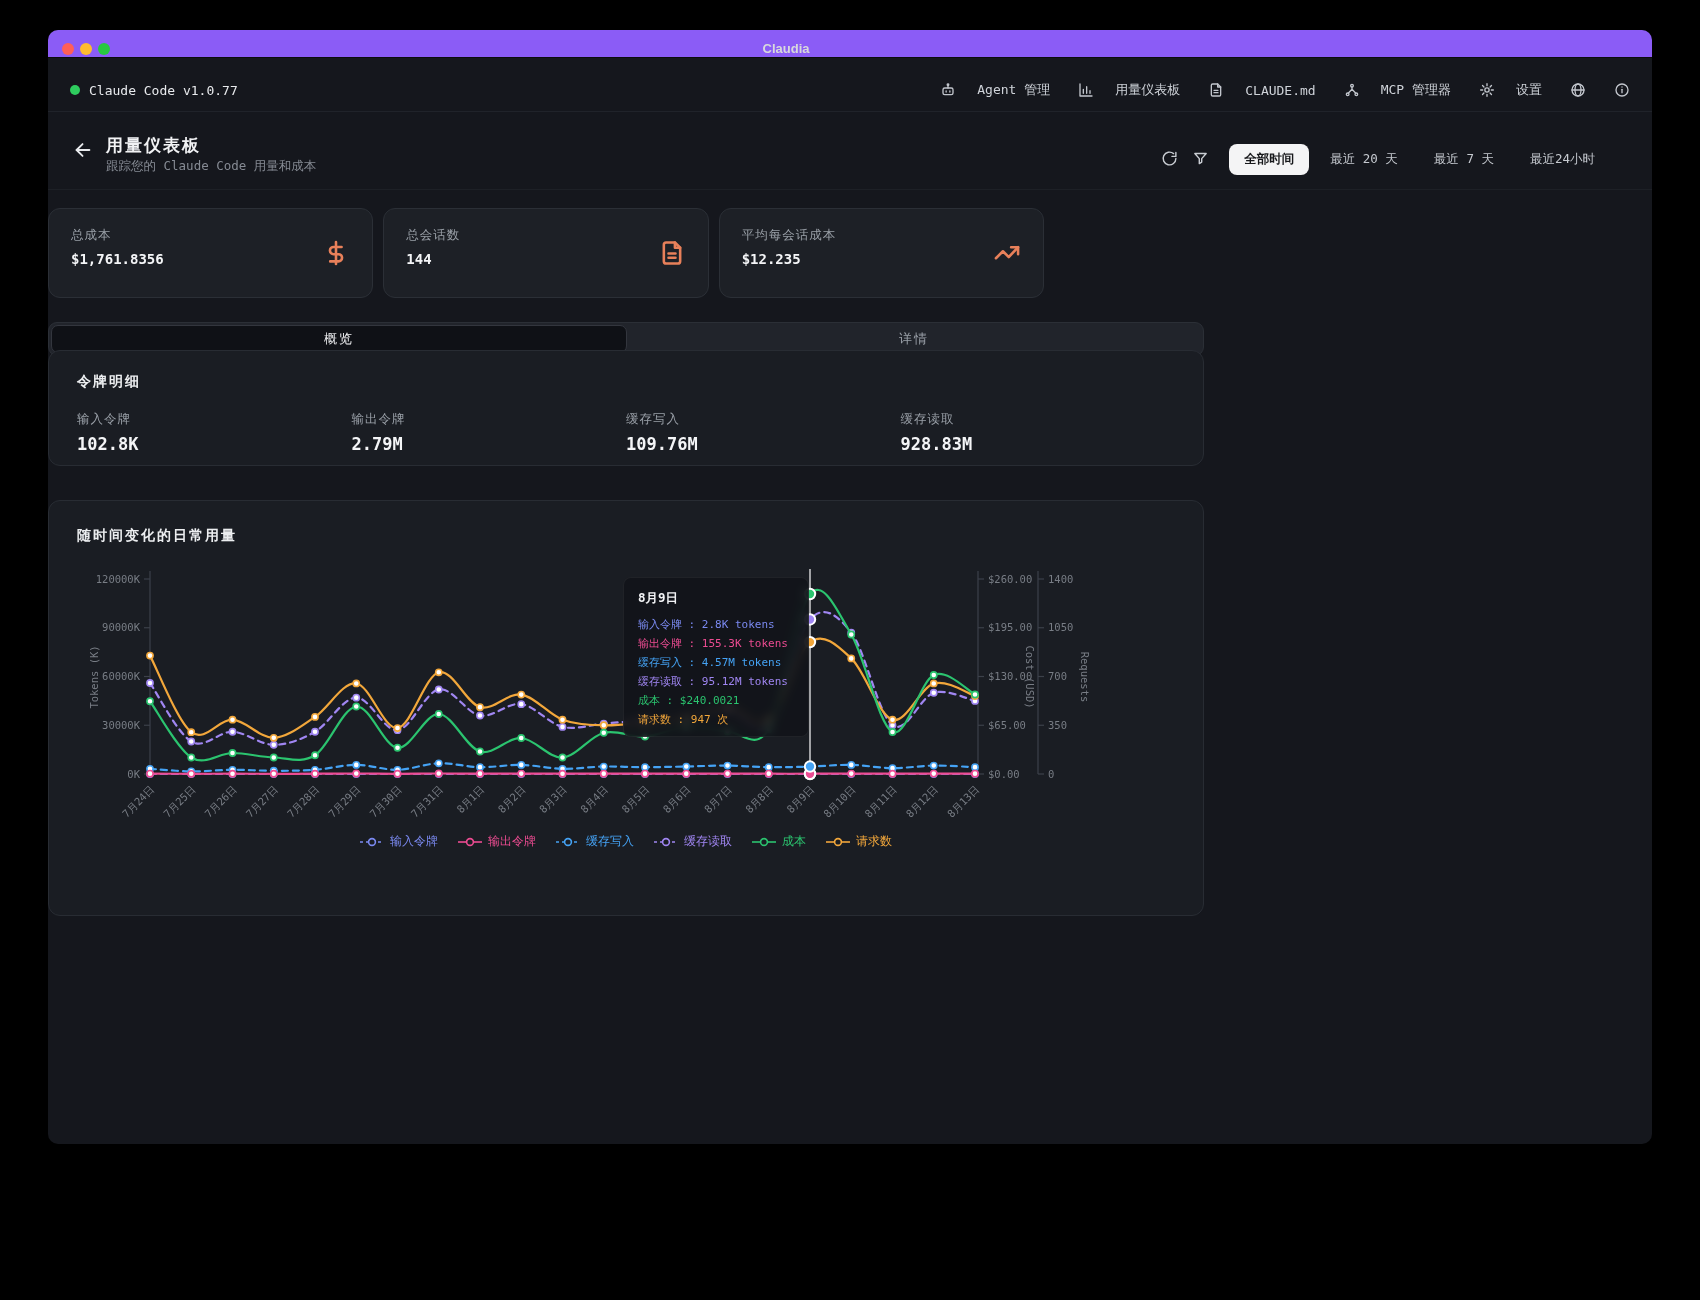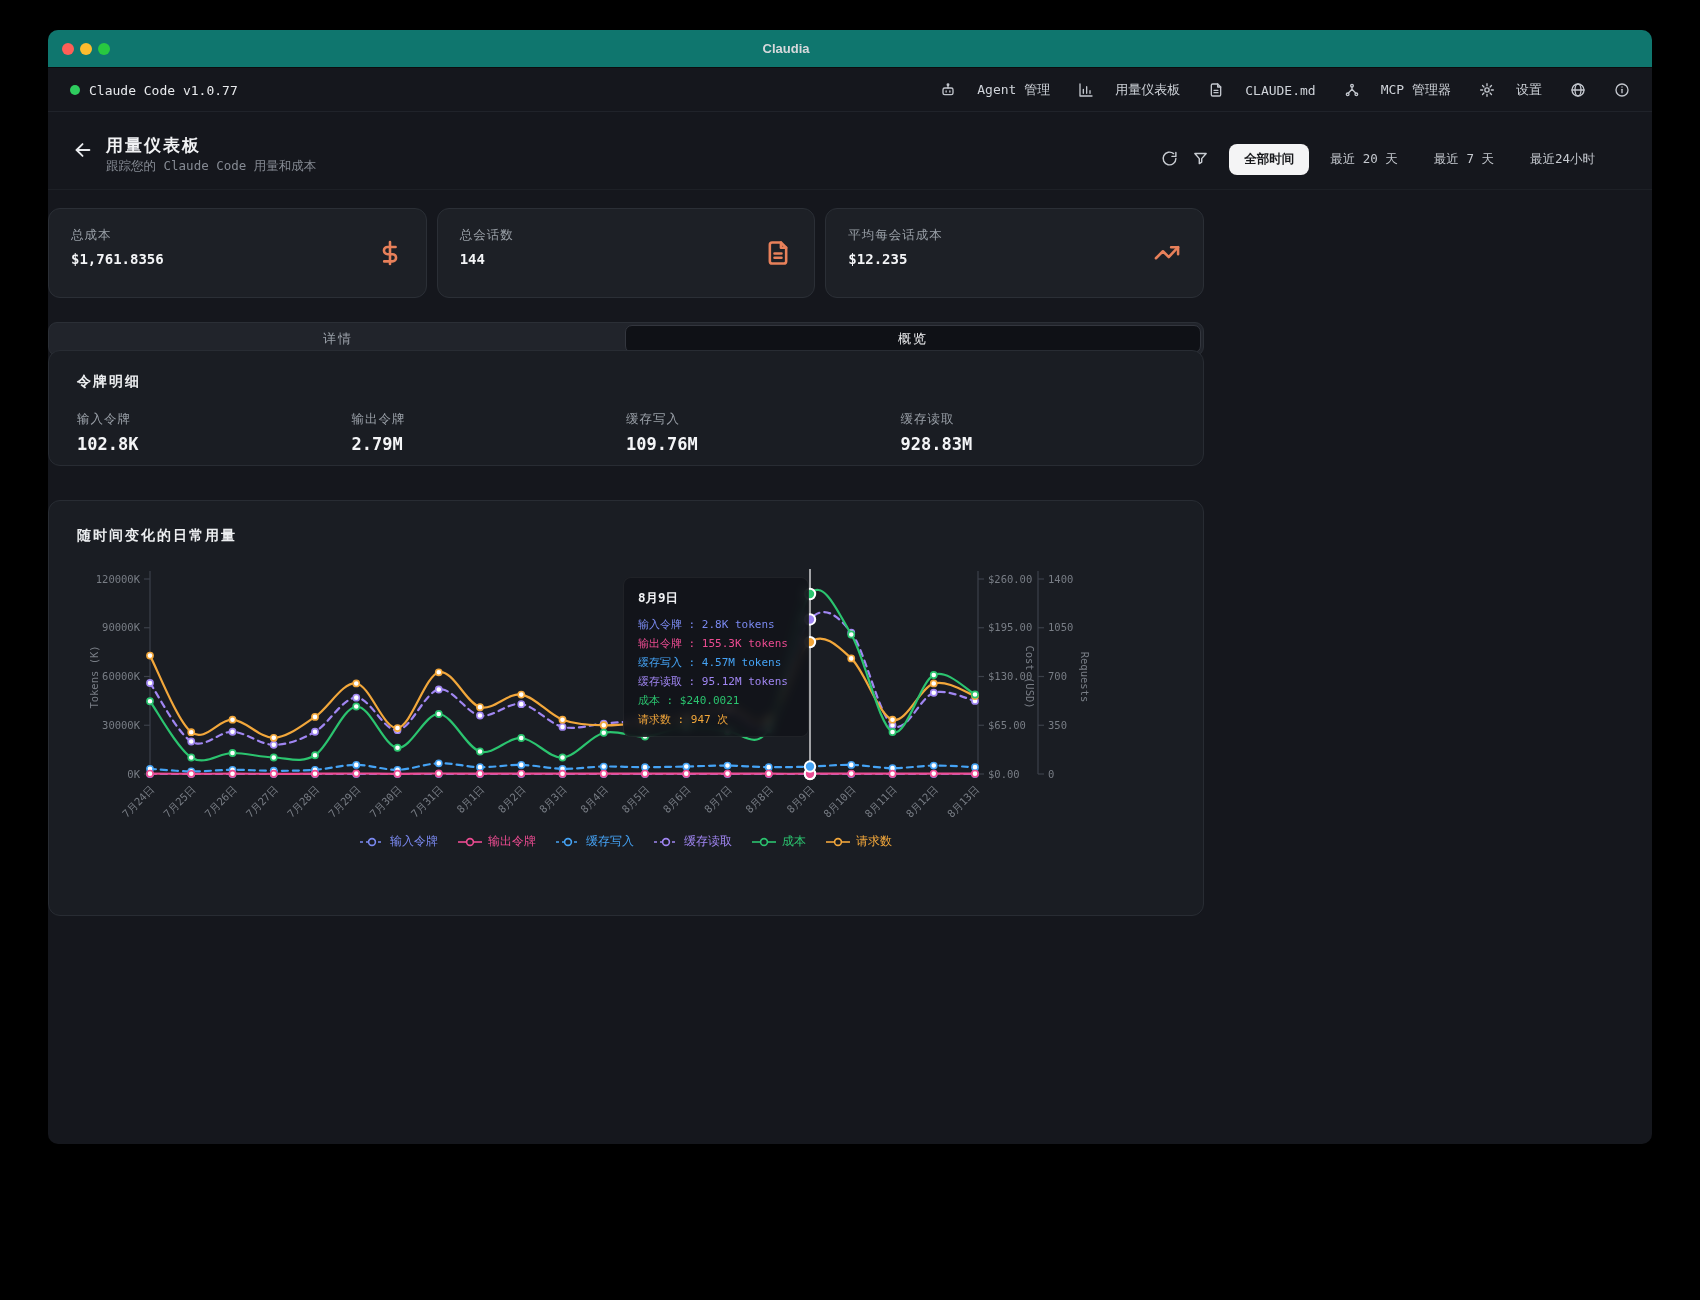--- a/index.html
+++ b/index.html
@@ -3,21 +3,21 @@
 <meta charset="utf-8">
 <style>
   * { margin:0; padding:0; box-sizing:border-box; }
   html,body { background:#000; }
   body { width:1700px; height:1300px; font-family:"Liberation Sans", sans-serif; -webkit-font-smoothing:antialiased; }
   .stage { position:relative; width:1700px; height:1300px; background:#000; }
   .window { position:absolute; left:48px; top:30px; width:1604px; height:1114px;
             background:#15171d; border-radius:10px; overflow:hidden;
             box-shadow:0 24px 70px rgba(0,0,0,.7); }
   
-  .titlebar { position:relative; height:38px; background:#0f766e; border-bottom:1px solid #0c0c0e; }
+  .titlebar { position:relative; height:28px; background:#8b5cf6; border-bottom:1px solid #0c0c0e; }
   .traffic { position:absolute; top:13px; width:12px; height:12px; border-radius:50%; }
   .t-red { left:14px; background:#ff5f57; }
   .t-yellow { left:32px; background:#febc2e; }
   .t-green { left:50px; background:#28c840; }
   .win-title { position:absolute; left:738px; top:11px; transform:translateX(-50%);
                font-size:13px; font-weight:bold; color:#d8d9dc; }
   
   .appbar { position:absolute; left:0; top:38px; width:100%; height:44px;
             border-bottom:1px solid #20232a; }
   .app-id { position:absolute; left:22px; top:0; height:44px; display:flex; align-items:center; gap:9px;
@@ -33,21 +33,21 @@
   .page-title { position:absolute; left:58px; top:22px; font-size:17px; font-weight:bold;
                 letter-spacing:2px; color:#f2f3f5; }
   .page-sub { position:absolute; left:58px; top:46px; font-size:12.5px; color:#868b94;
               font-family:"DejaVu Sans Mono", monospace; }
   .controls { position:absolute; right:42px; top:8px; height:78px; display:flex; align-items:center; gap:13px; }
   .icon-btn { width:18px; height:18px; color:#c9cdd3; cursor:pointer; }
   .tf-group { display:flex; align-items:center; gap:6px; margin-left:6px; }
   .tf-btn { padding:7px 15px; border-radius:8px; font-size:12.5px; color:#c6cad0;
             font-family:"DejaVu Sans Mono", monospace; white-space:nowrap; cursor:pointer; }
   .tf-btn.active { background:#f4f4f5; color:#17181b; font-weight:bold; }
-  .stats { position:absolute; top:178px; left:0; width:1156px; display:flex; gap:10px; }
+  .stats { position:absolute; top:178px; left:0; width:996px; display:flex; gap:10px; }
   .stat-card { flex:1; height:90px; background:#1d2026; border:1px solid #2b2f36; border-radius:12px;
                padding:18px 22px; position:relative; }
   .stat-label { font-size:12.5px; color:#9aa0a8; letter-spacing:1px; }
   .stat-value { margin-top:7px; font-size:14px; font-weight:bold; color:#f4f5f7;
                 font-family:"DejaVu Sans Mono", monospace; }
   .stat-icon { position:absolute; right:22px; top:30px; width:28px; height:28px; }
   
   .tabbar { position:absolute; top:292px; left:0; width:1156px; height:34px; background:#21242b;
             border:1px solid #2b2f36; border-radius:9px; display:flex; padding:2px; }
   .tab { flex:1; display:flex; align-items:center; justify-content:center; font-size:13px;
@@ -201,22 +201,22 @@
           <div class="stat-label">平均每会话成本</div>
           <div class="stat-value">$12.235</div>
           <div class="stat-icon" style="color:#e8805a"><svg width="28" height="28" viewBox="0 0 24 24" fill="none" stroke="currentColor" stroke-width="2.2" stroke-linecap="round" stroke-linejoin="round">
               <path d="m21.5 7-8 8.5-5-5-6 6"></path>
               <path d="M15.5 7h6v6"></path>
             </svg></div>
         </div>
       </div>
 
     <div class="tabbar">
+      <div class="tab active">概览</div>
       <div class="tab">详情</div>
-      <div class="tab active">概览</div>
     </div>
 
     <div class="panel token-panel">
       <div class="panel-title">令牌明细</div>
       <div class="token-grid" id="token-grid">
           <div>
             <div class="tk-label">输入令牌</div>
             <div class="tk-value">102.8K</div>
           </div>
           <div>

